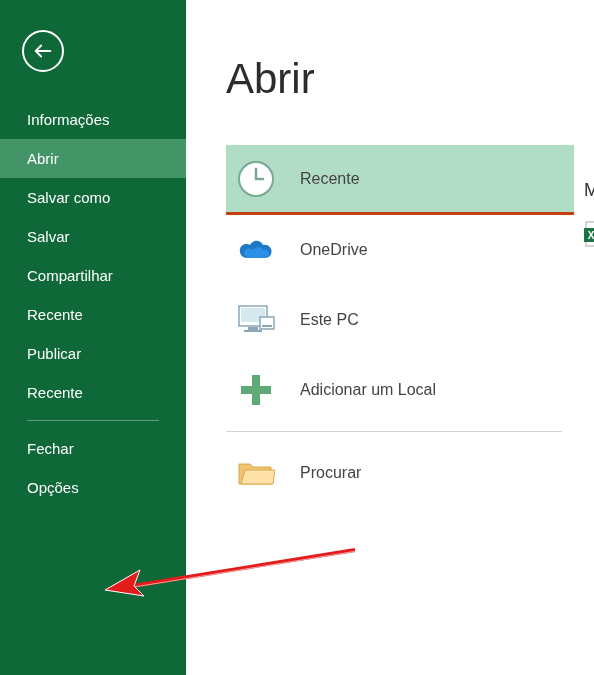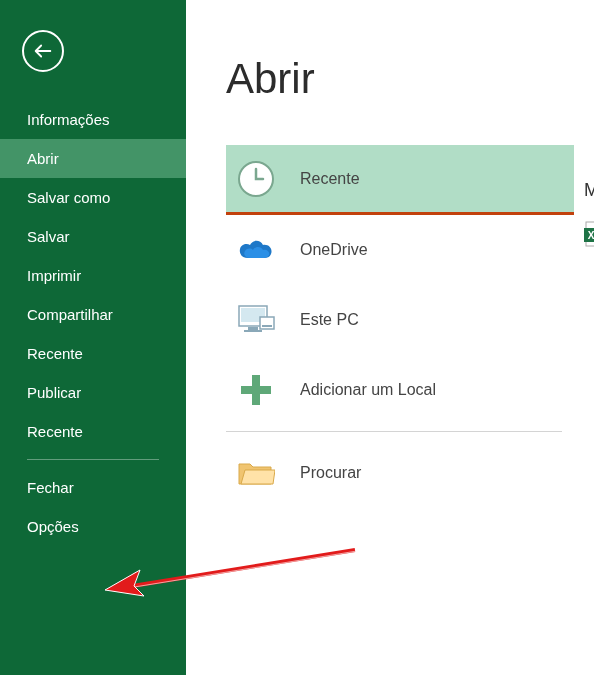--- a/index.html
+++ b/index.html
@@ -139,23 +139,20 @@
     <div class="sidebar-item active">
       <span>Abrir</span>
     </div>
     <div class="sidebar-item">
       <span>Salvar como</span>
     </div>
     <div class="sidebar-item">
       <span>Salvar</span>
     </div>
     <div class="sidebar-item">
-      <span>Imprimir</span>
-    </div>
-    <div class="sidebar-item">
       <span>Compartilhar</span>
     </div>
     <div class="sidebar-item">
       <span>Recente</span>
     </div>
     <div class="sidebar-item">
       <span>Publicar</span>
     </div>
     <div class="sidebar-item">
       <span>Recente</span>

